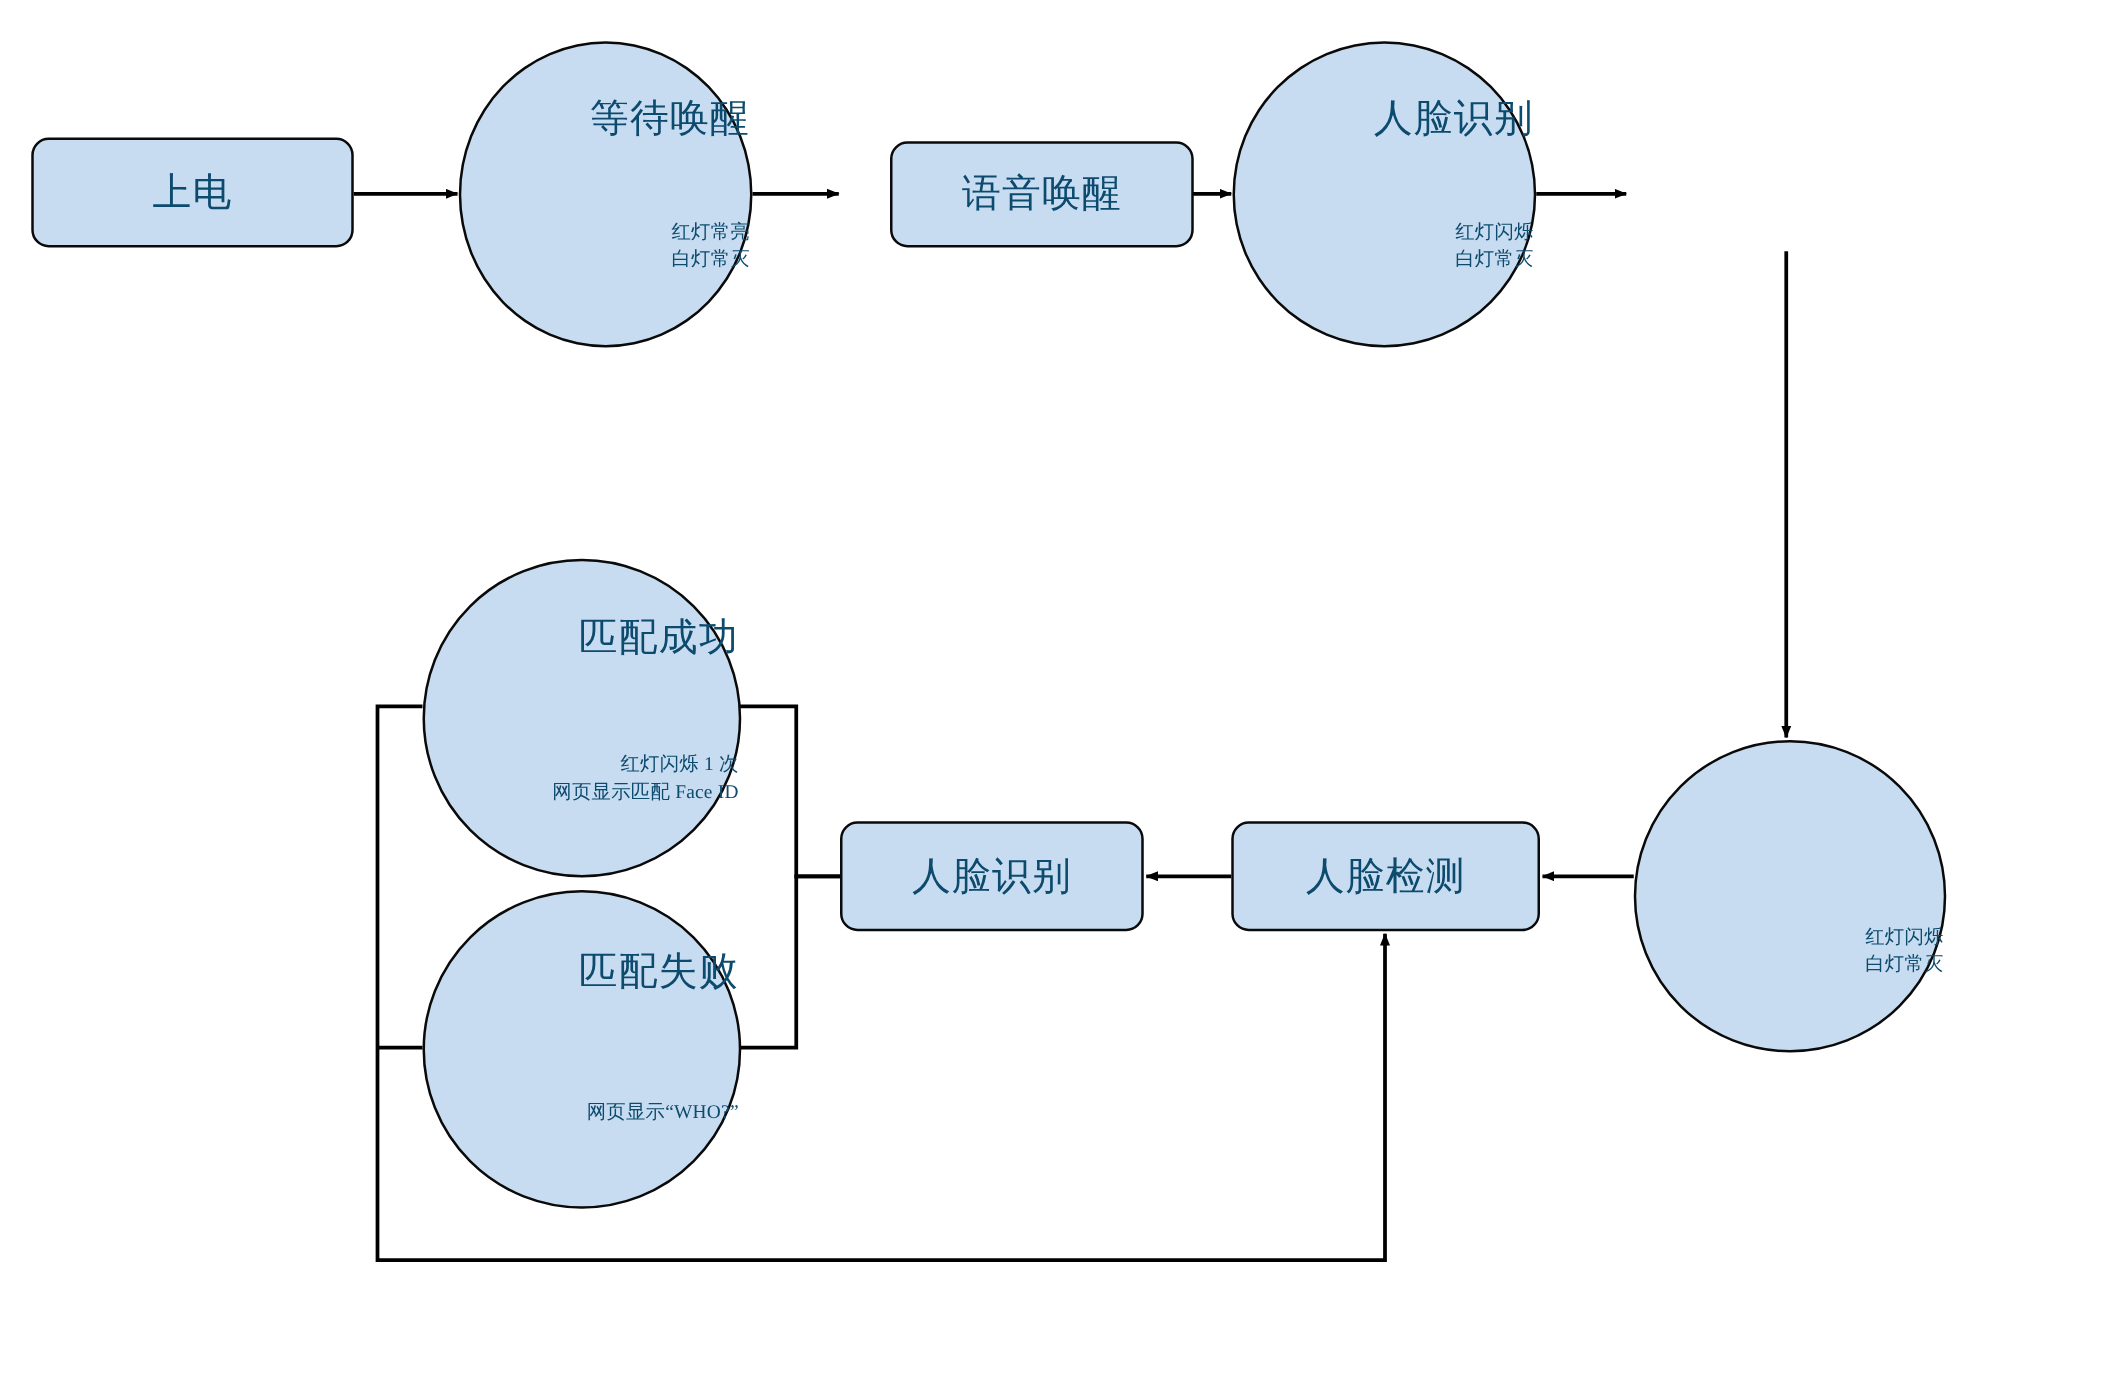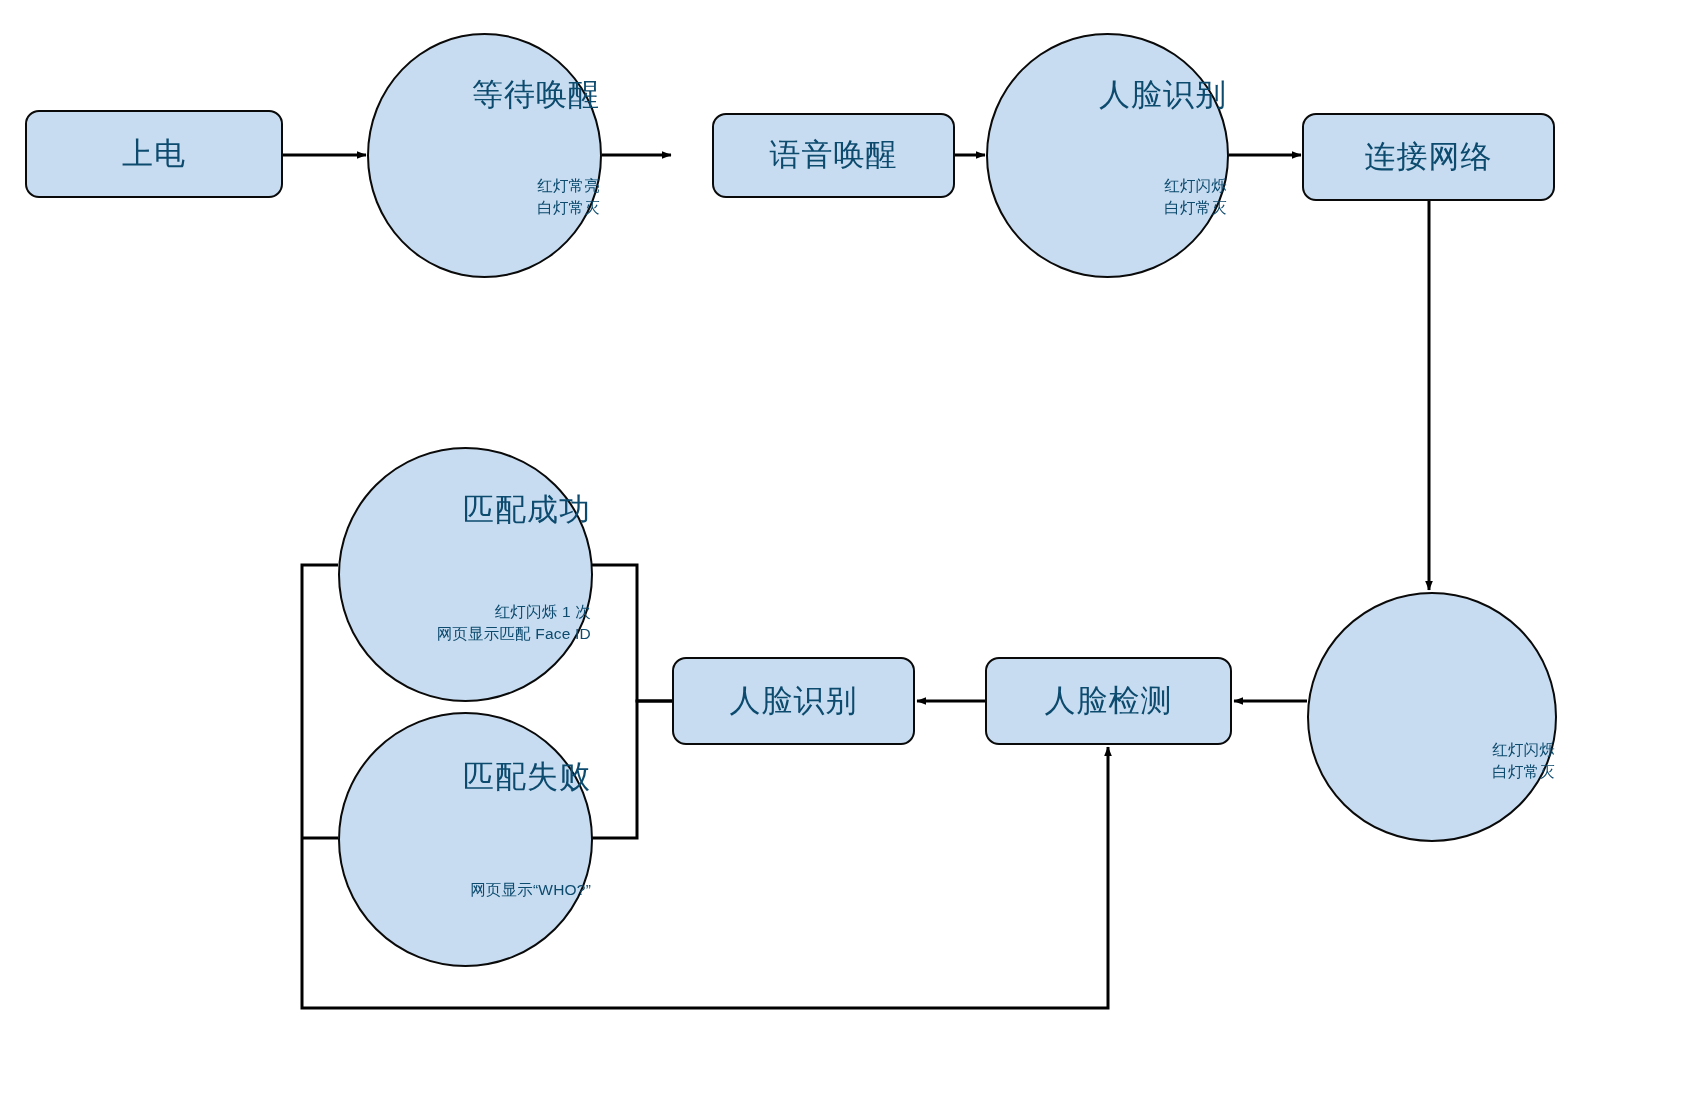--- a/index.html
+++ b/index.html
@@ -62,20 +62,21 @@
   
   .c-title {
     position: absolute;
     left: 0;
     right: 0;
   }
   .c-sub {
     position: absolute;
     left: 0;
     right: 0;
+    font-family: Liberation Serif, serif;
   }
 </style>
 </head>
 <body>
 
 <div id="canvas">
 
   <svg id="edges" viewBox="0 0 1682 1108" width="1682" height="1108" xmlns="http://www.w3.org/2000/svg">
     <defs>
       <marker id="arrowhead" markerWidth="10" markerHeight="8" refX="9.4" refY="4" orient="auto" markerUnits="userSpaceOnUse">
@@ -117,23 +118,20 @@
   <div class="node box" style="left:672px; top:113px; width:243px; height:85px;margin-left:40px;">
     <div class="title">语音唤醒</div>
   </div>
 
   <div class="node circle" style="left:986px; top:33px; width:243px; height:245px;">
     <div class="title c-title" style="top:42px;">人脸识别</div>
     <div class="sub c-sub" style="top:140px;">红灯闪烁
 白灯常灭</div>
   </div>
 
-  <div class="node box" style="left:1302px; top:113px; width:253px; height:88px;">
-    <div class="title">连接网络</div>
-  </div>
 
   <div class="node circle" style="left:1307px; top:592px; width:250px; height:250px;">
     <div class="sub c-sub" style="top:145px;">红灯闪烁
 白灯常灭</div>
   </div>
 
   <div class="node box" style="left:672px; top:657px; width:243px; height:88px;">
     <div class="title">人脸识别</div>
   </div>
 

